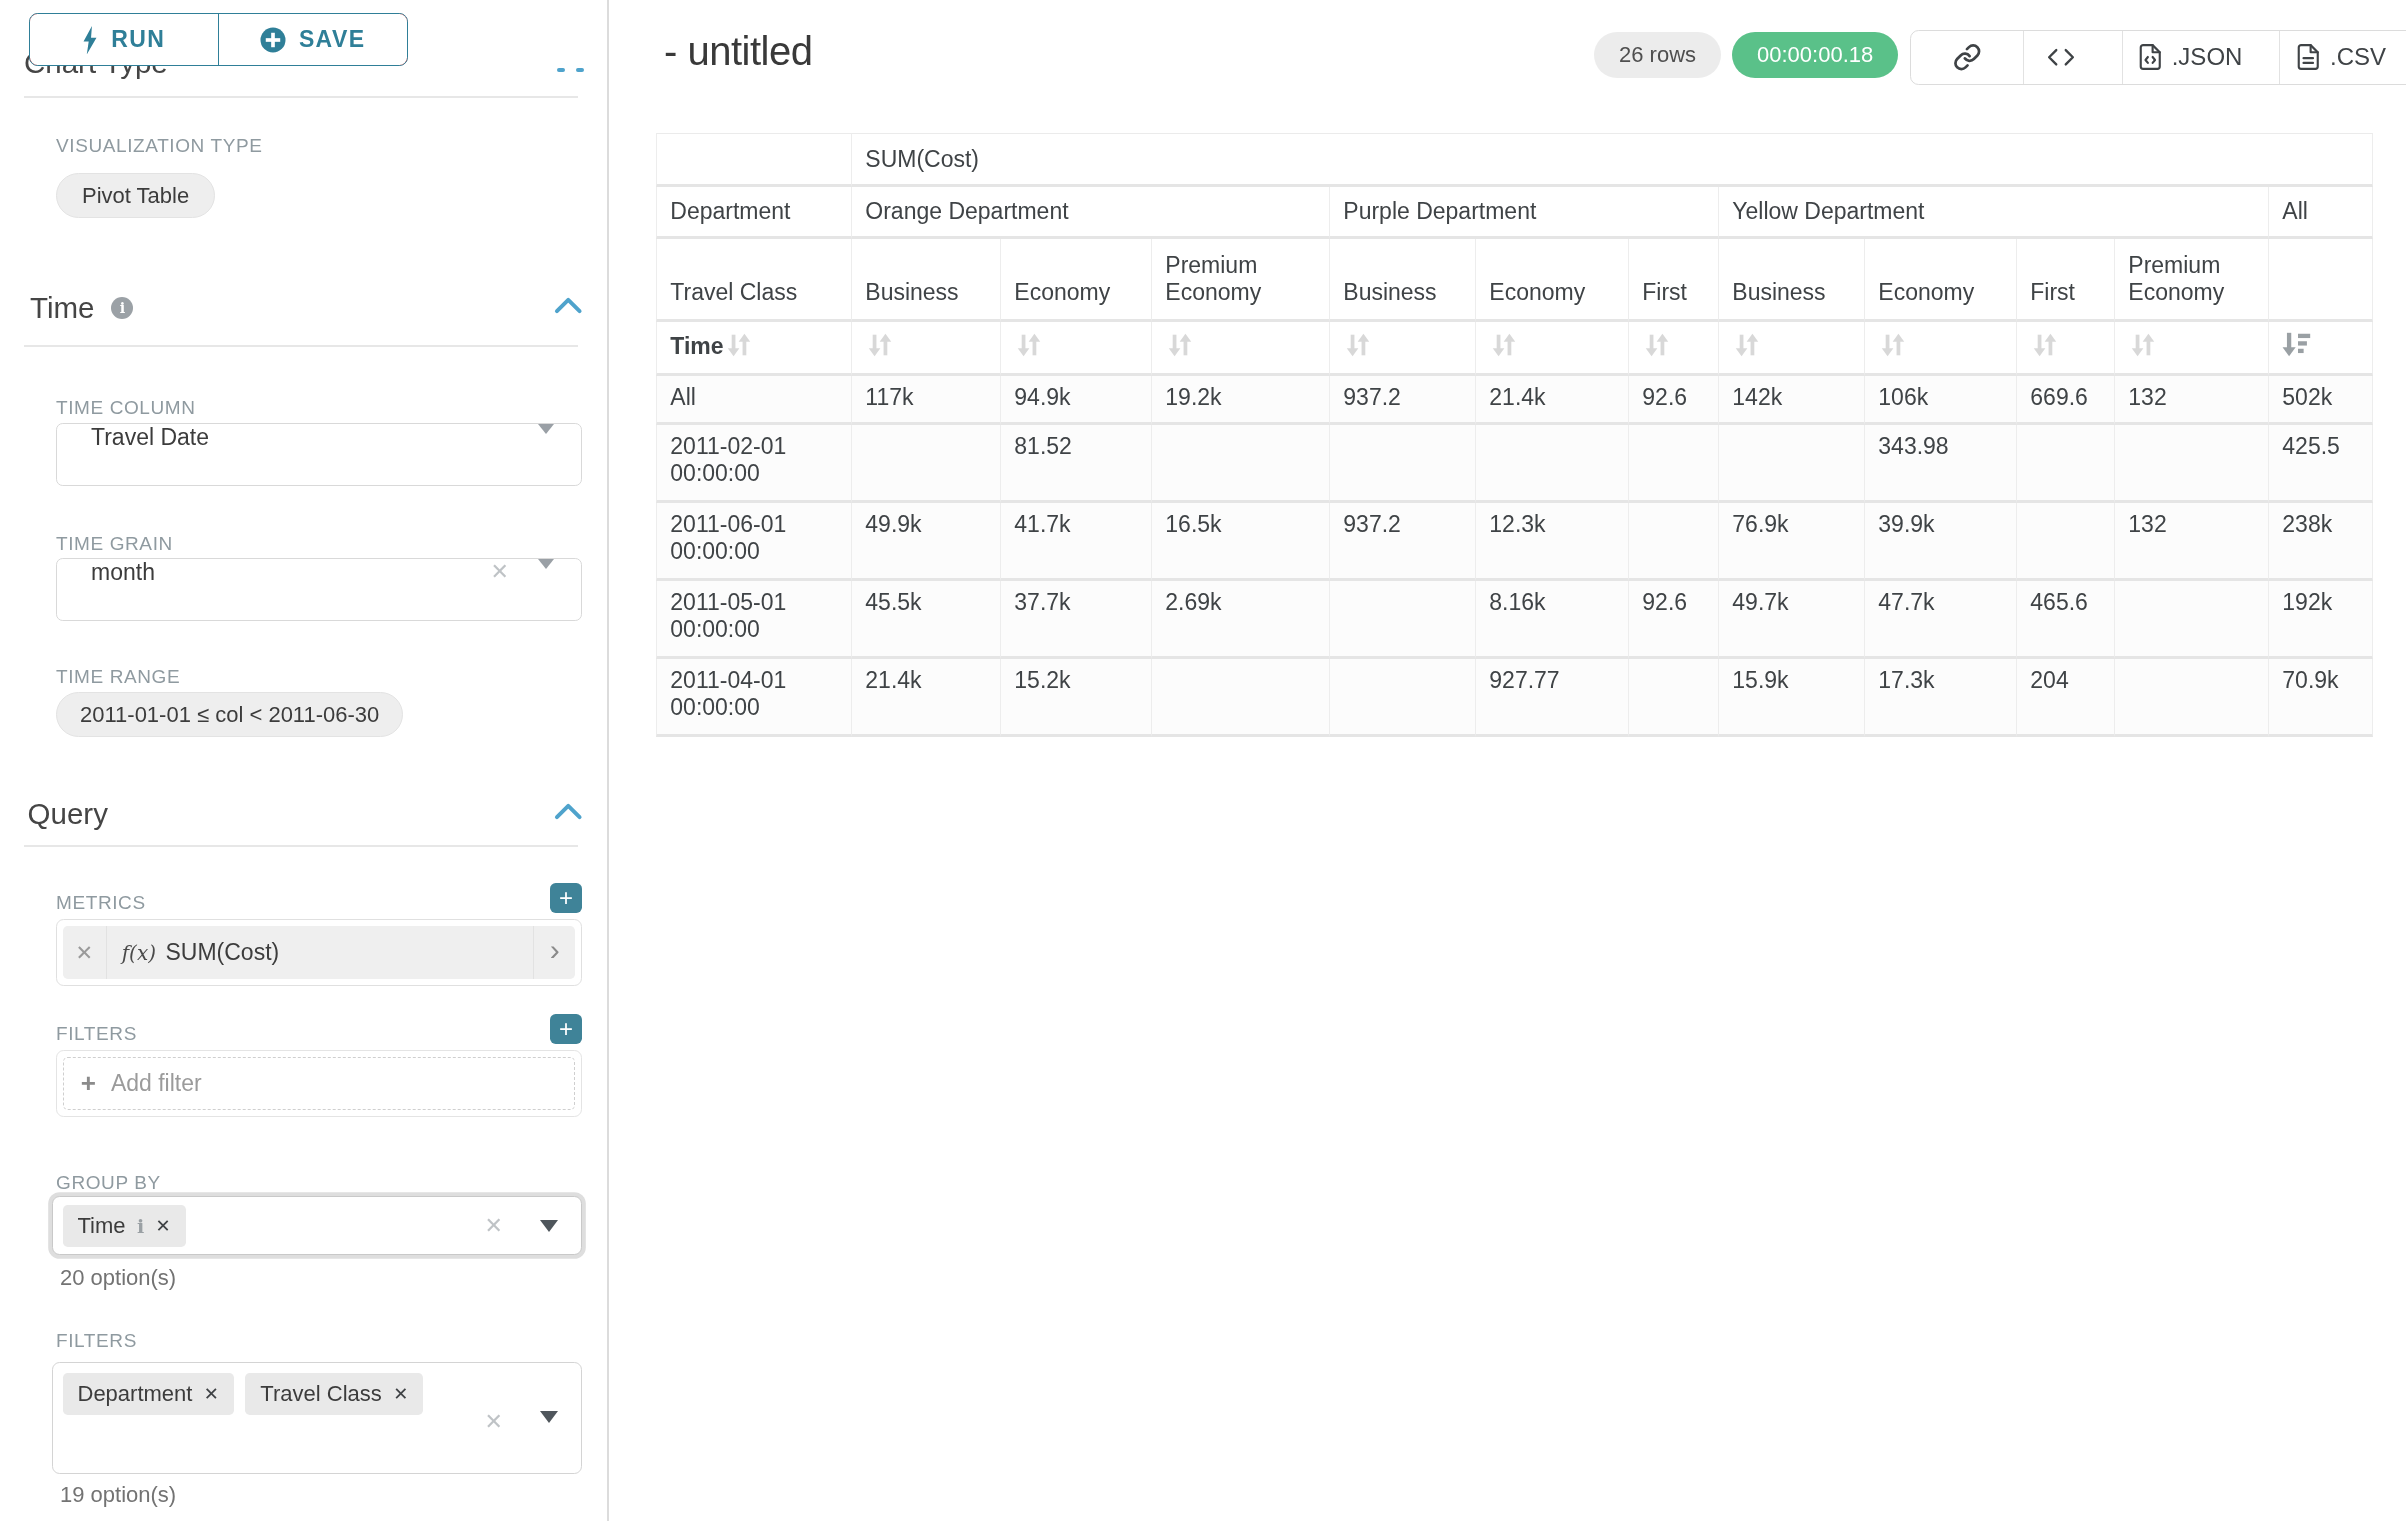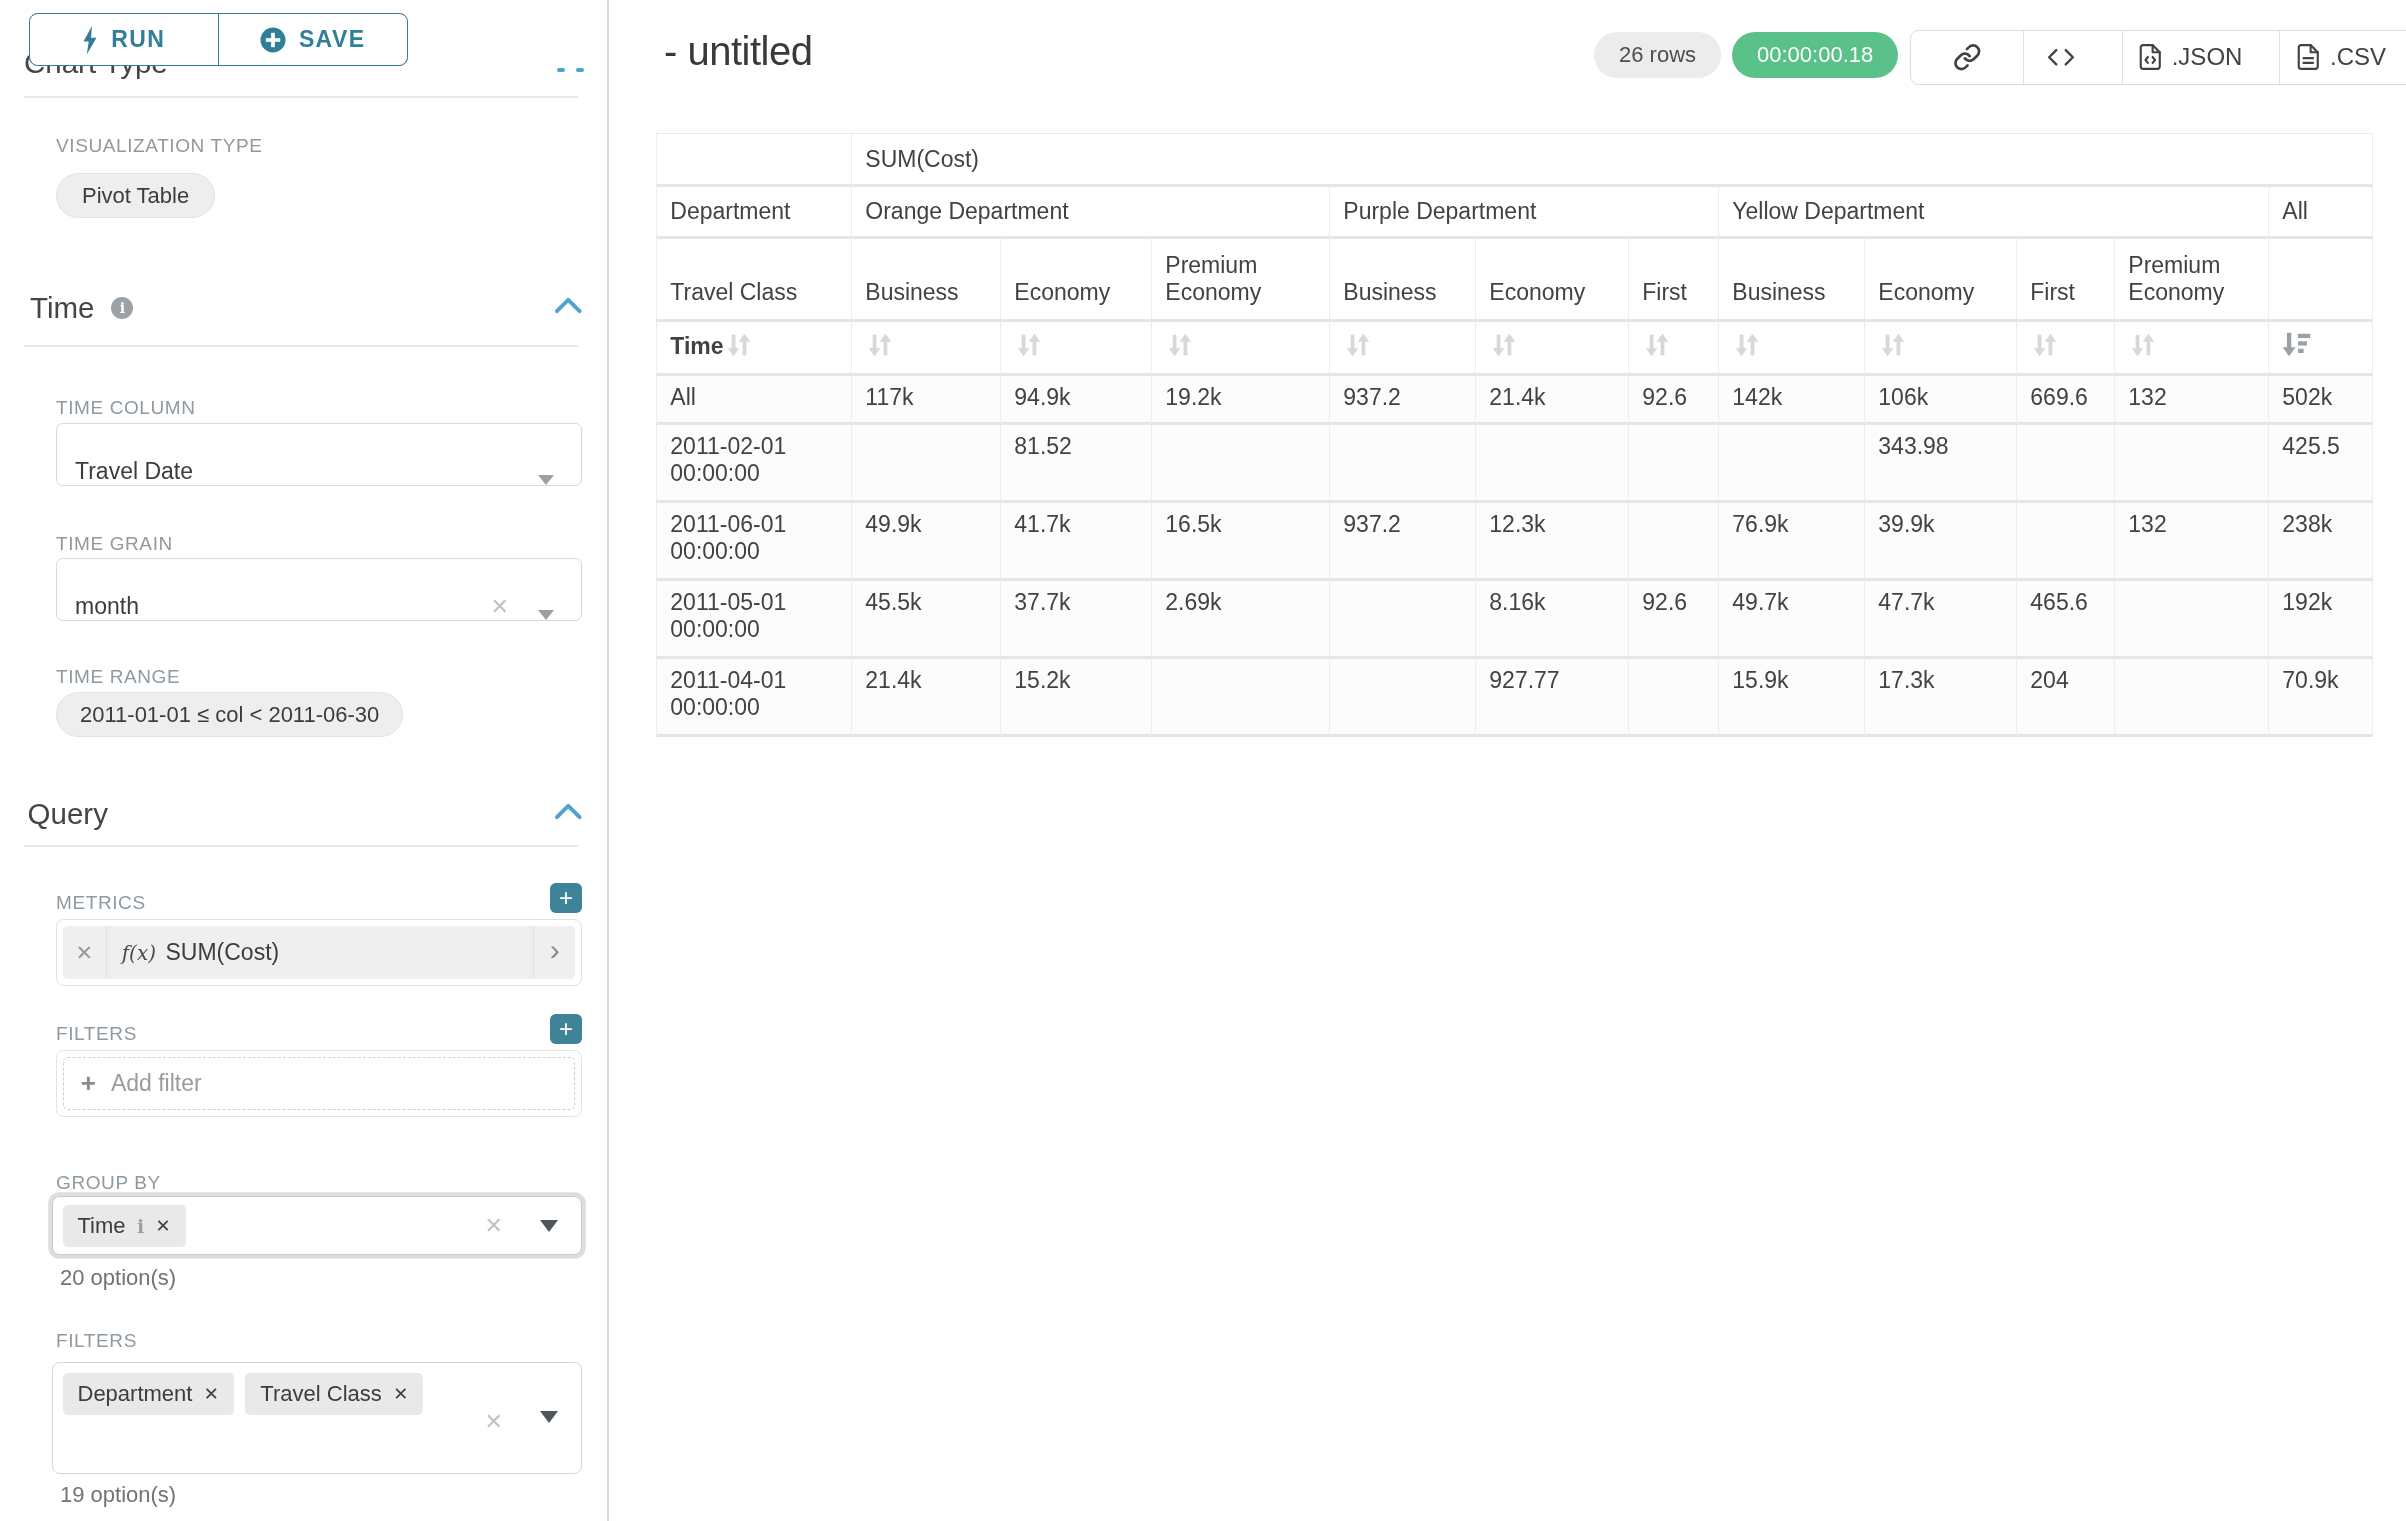--- a/index.html
+++ b/index.html
@@ -25,21 +25,21 @@
   .divider{height:1.9px;background:#e7e7e7;}
   .ctl-label{font-size:19px;letter-spacing:0.6px;color:#8f9aa0;}
   .section-h{font-size:29.5px;color:#454545;display:flex;align-items:center;gap:17px;}
   .info-circle{width:22px;height:22px;border-radius:50%;background:#9ba1a6;color:#fff;
                display:inline-flex;align-items:center;justify-content:center;
                font-family:"DejaVu Serif",serif;font-weight:700;font-size:14.3px;}
   .pill{display:inline-flex;align-items:center;background:#eeeeee;border:1px solid #e3e3e3;
         border-radius:23px;padding:0 25px;height:45px;font-size:22px;color:#3c3c3c;}
 
   .select{position:absolute;left:56px;width:526px;height:63px;border:1.9px solid #d9d9d9;
-          border-radius:6.7px;background:#fff;display:flex;align-items:flex-end;padding:0 18px;
+          border-radius:6.7px;background:#fff;display:flex;align-items:flex-start;padding:0 34px;
           font-size:23px;color:#3c3c3c;}
   .caret-gray{width:0;height:0;border-left:8.6px solid transparent;border-right:8.6px solid transparent;
               border-top:10.5px solid #9aa0a6;}
   .caret-dark{width:0;height:0;border-left:9.5px solid transparent;border-right:9.5px solid transparent;
               border-top:12.4px solid #4f565c;}
   .clear-x{color:#bfc3c6;font-size:22px;}
 
   .plus-btn{position:absolute;width:32px;height:30px;background:#3f8398;border:none;border-radius:5.7px;
             color:#fff;font-size:24px;line-height:28.5px;text-align:center;cursor:pointer;padding:0;}
 

